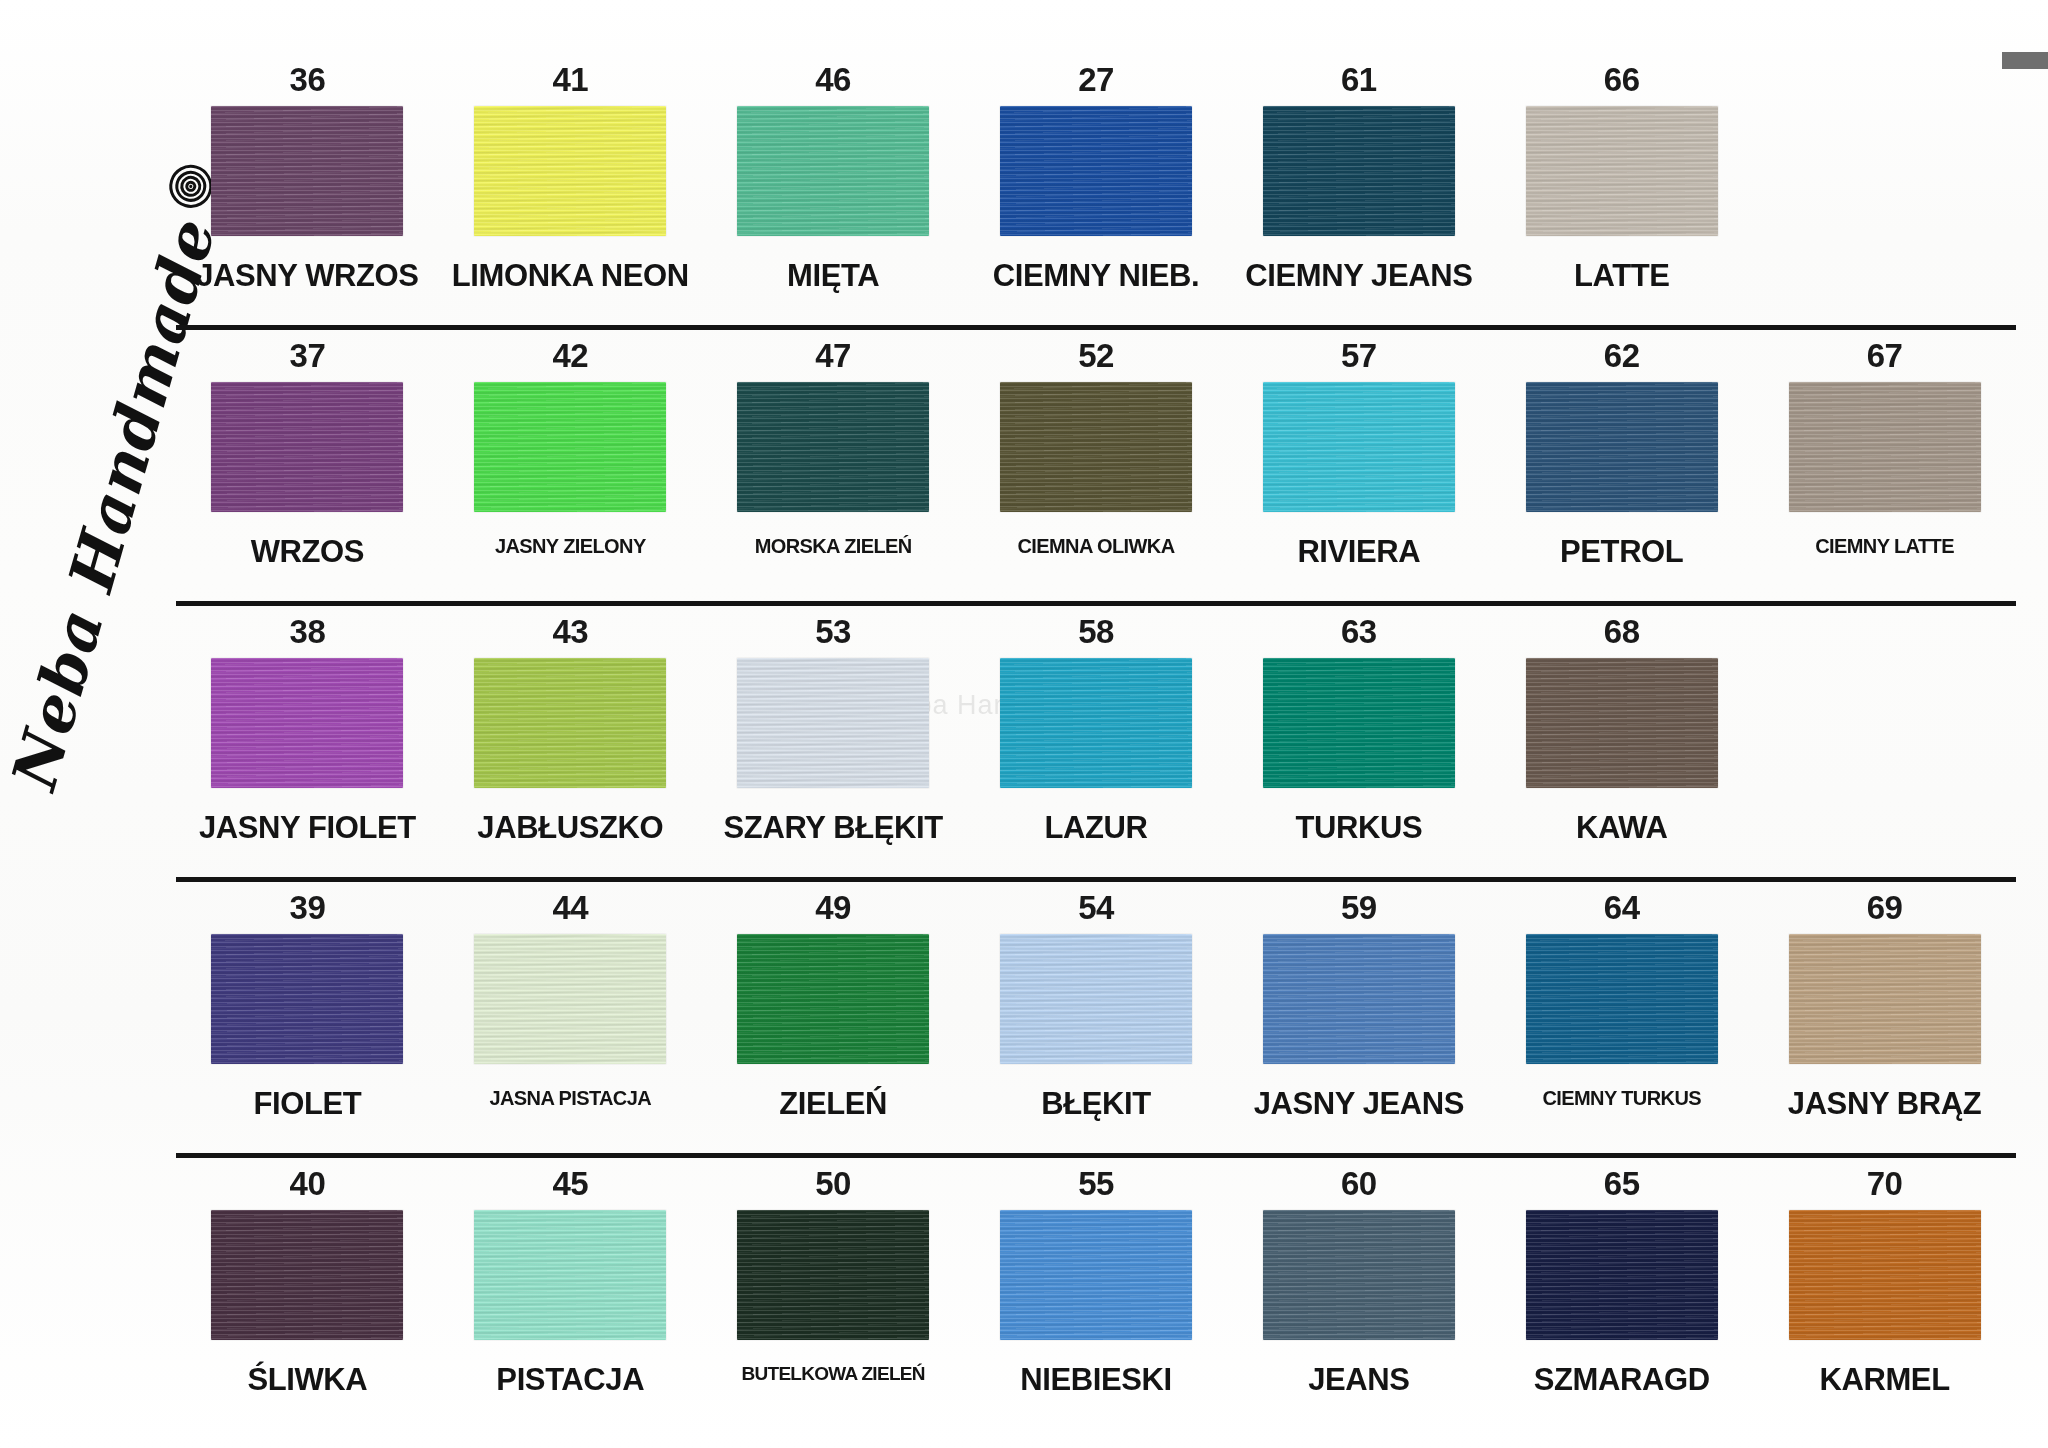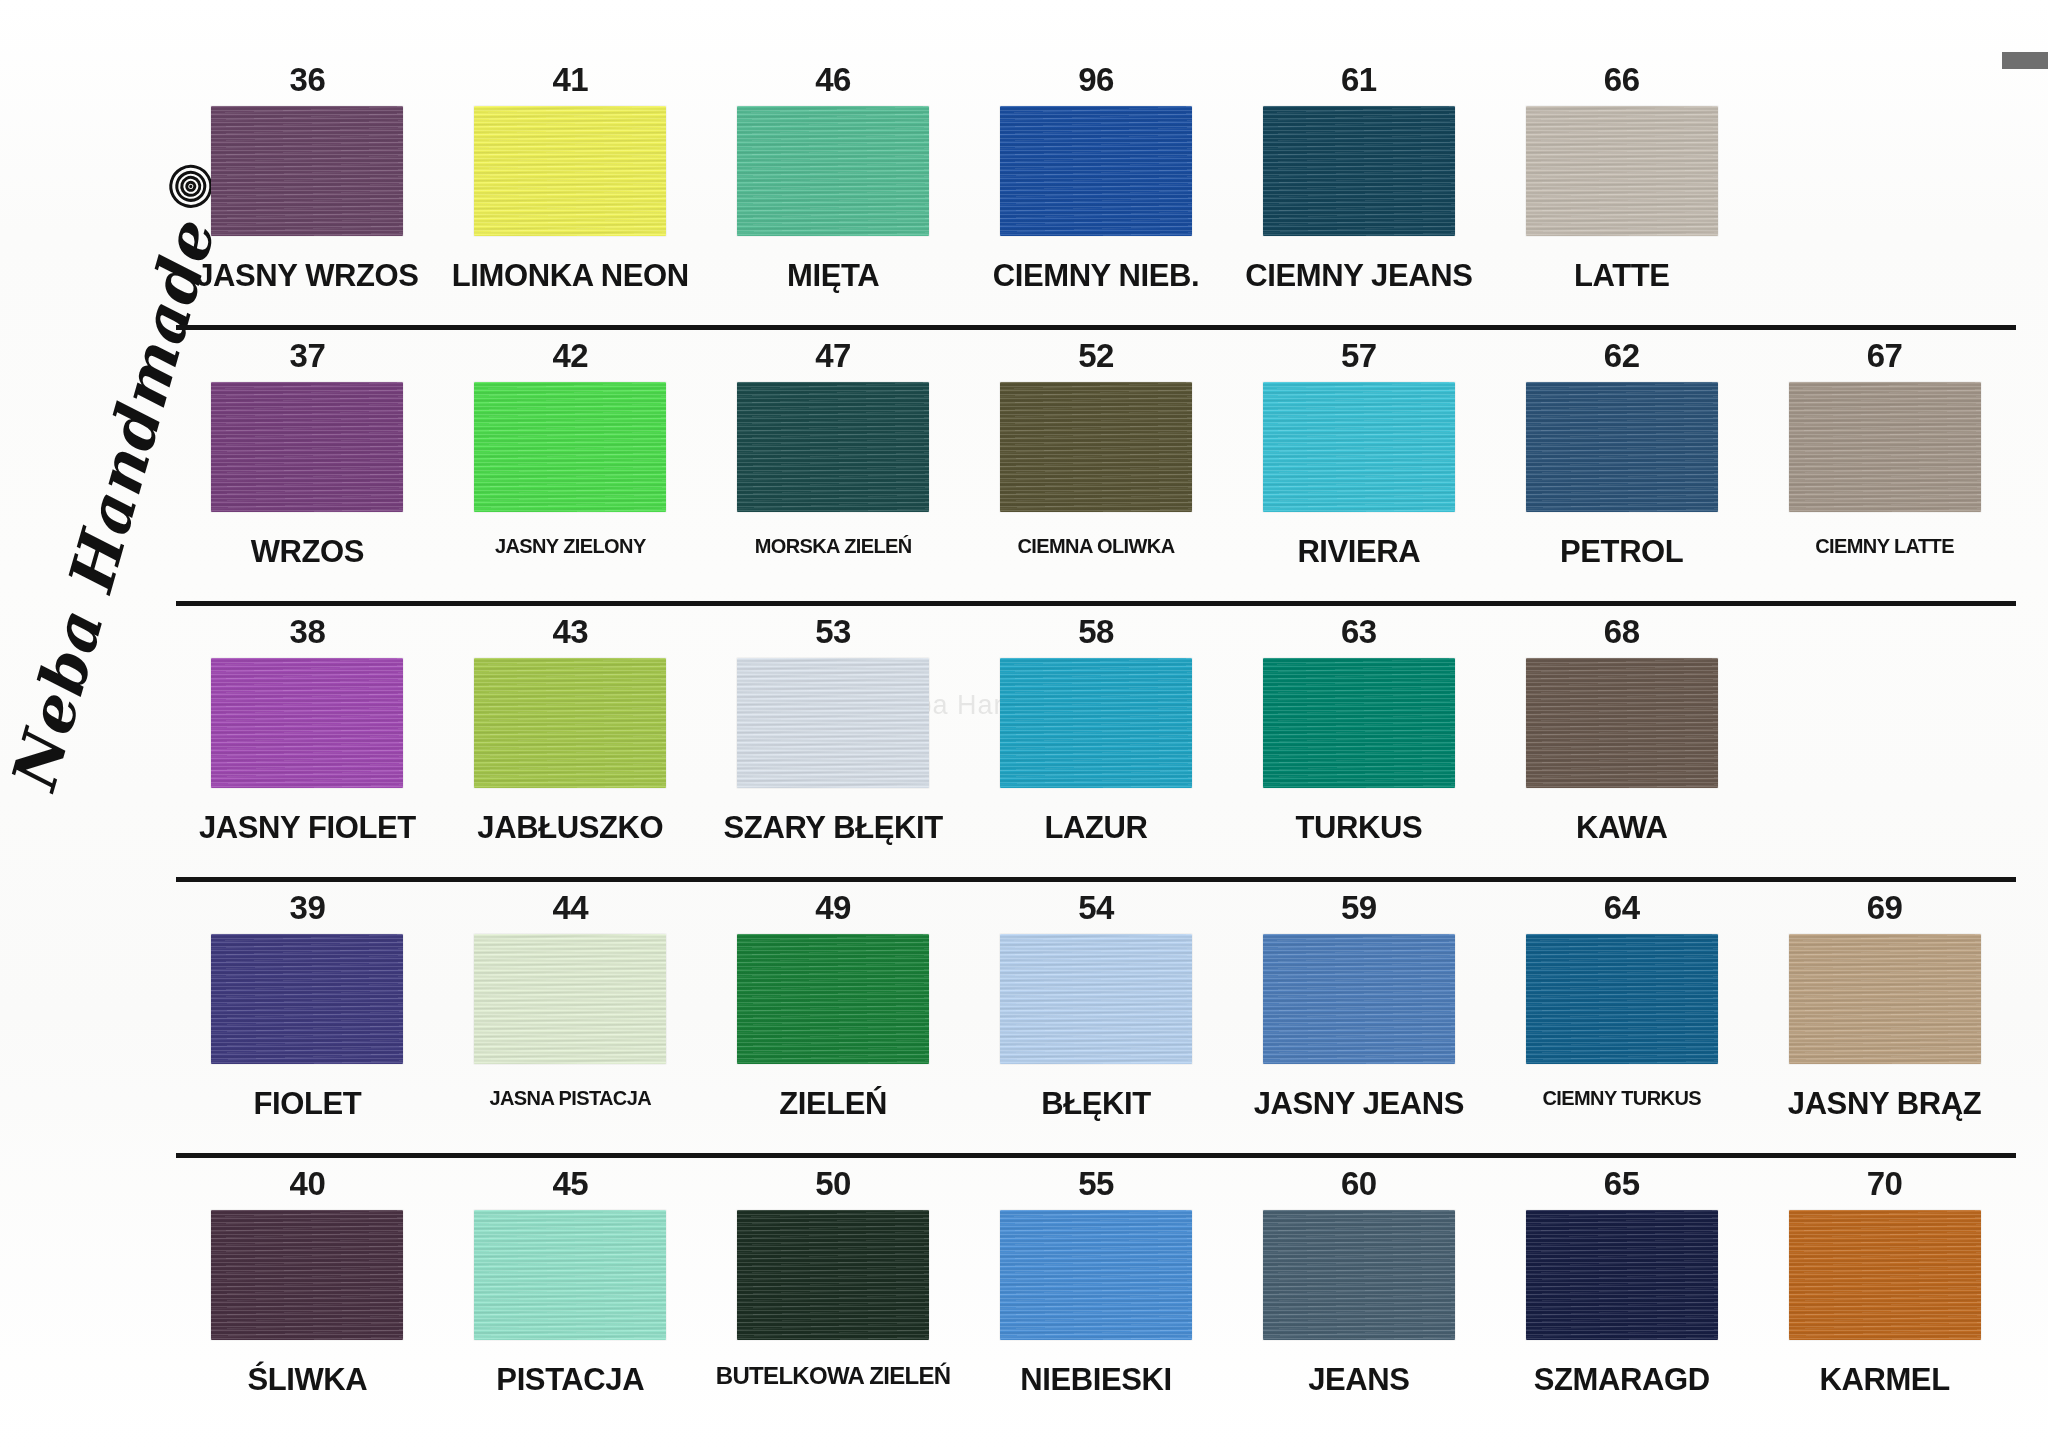--- a/index.html
+++ b/index.html
@@ -158,21 +158,21 @@
     margin-top: 24px;
     font-size: 31px;
     font-weight: 700;
     color: #141414;
     line-height: 1.02;
     text-align: center;
     letter-spacing: -0.4px;
     white-space: nowrap;
   }
   .cell-name.sm { font-size: 20px; letter-spacing: -0.6px; }
-  .cell-name.xs { font-size: 24px; letter-spacing: -0.7px; }
+  .cell-name.xs { font-size: 19px; letter-spacing: -0.7px; }
 
   
   #watermark {
     position: absolute;
     left: 880px;
     top: 690px;
     font-size: 27px;
     color: rgba(120,120,120,0.16);
     font-family: "Liberation Sans", sans-serif;
     letter-spacing: 1px;
@@ -233,21 +233,21 @@
           <div class="cell-name">LIMONKA NEON</div>
         </div>
         <div class="cell">
           <div class="cell-number">46</div>
           <div class="swatch-wrap">
               <div class="swatch" style="background: rgb(87, 191, 151);"></div>
             </div>
           <div class="cell-name">MIĘTA</div>
         </div>
         <div class="cell">
-          <div class="cell-number">96</div>
+          <div class="cell-number">27</div>
           <div class="swatch-wrap">
               <div class="swatch" style="background: rgb(26, 79, 163);"></div>
             </div>
           <div class="cell-name">CIEMNY NIEB.</div>
         </div>
         <div class="cell">
           <div class="cell-number">61</div>
           <div class="swatch-wrap">
               <div class="swatch" style="background: rgb(21, 71, 92);"></div>
             </div>

